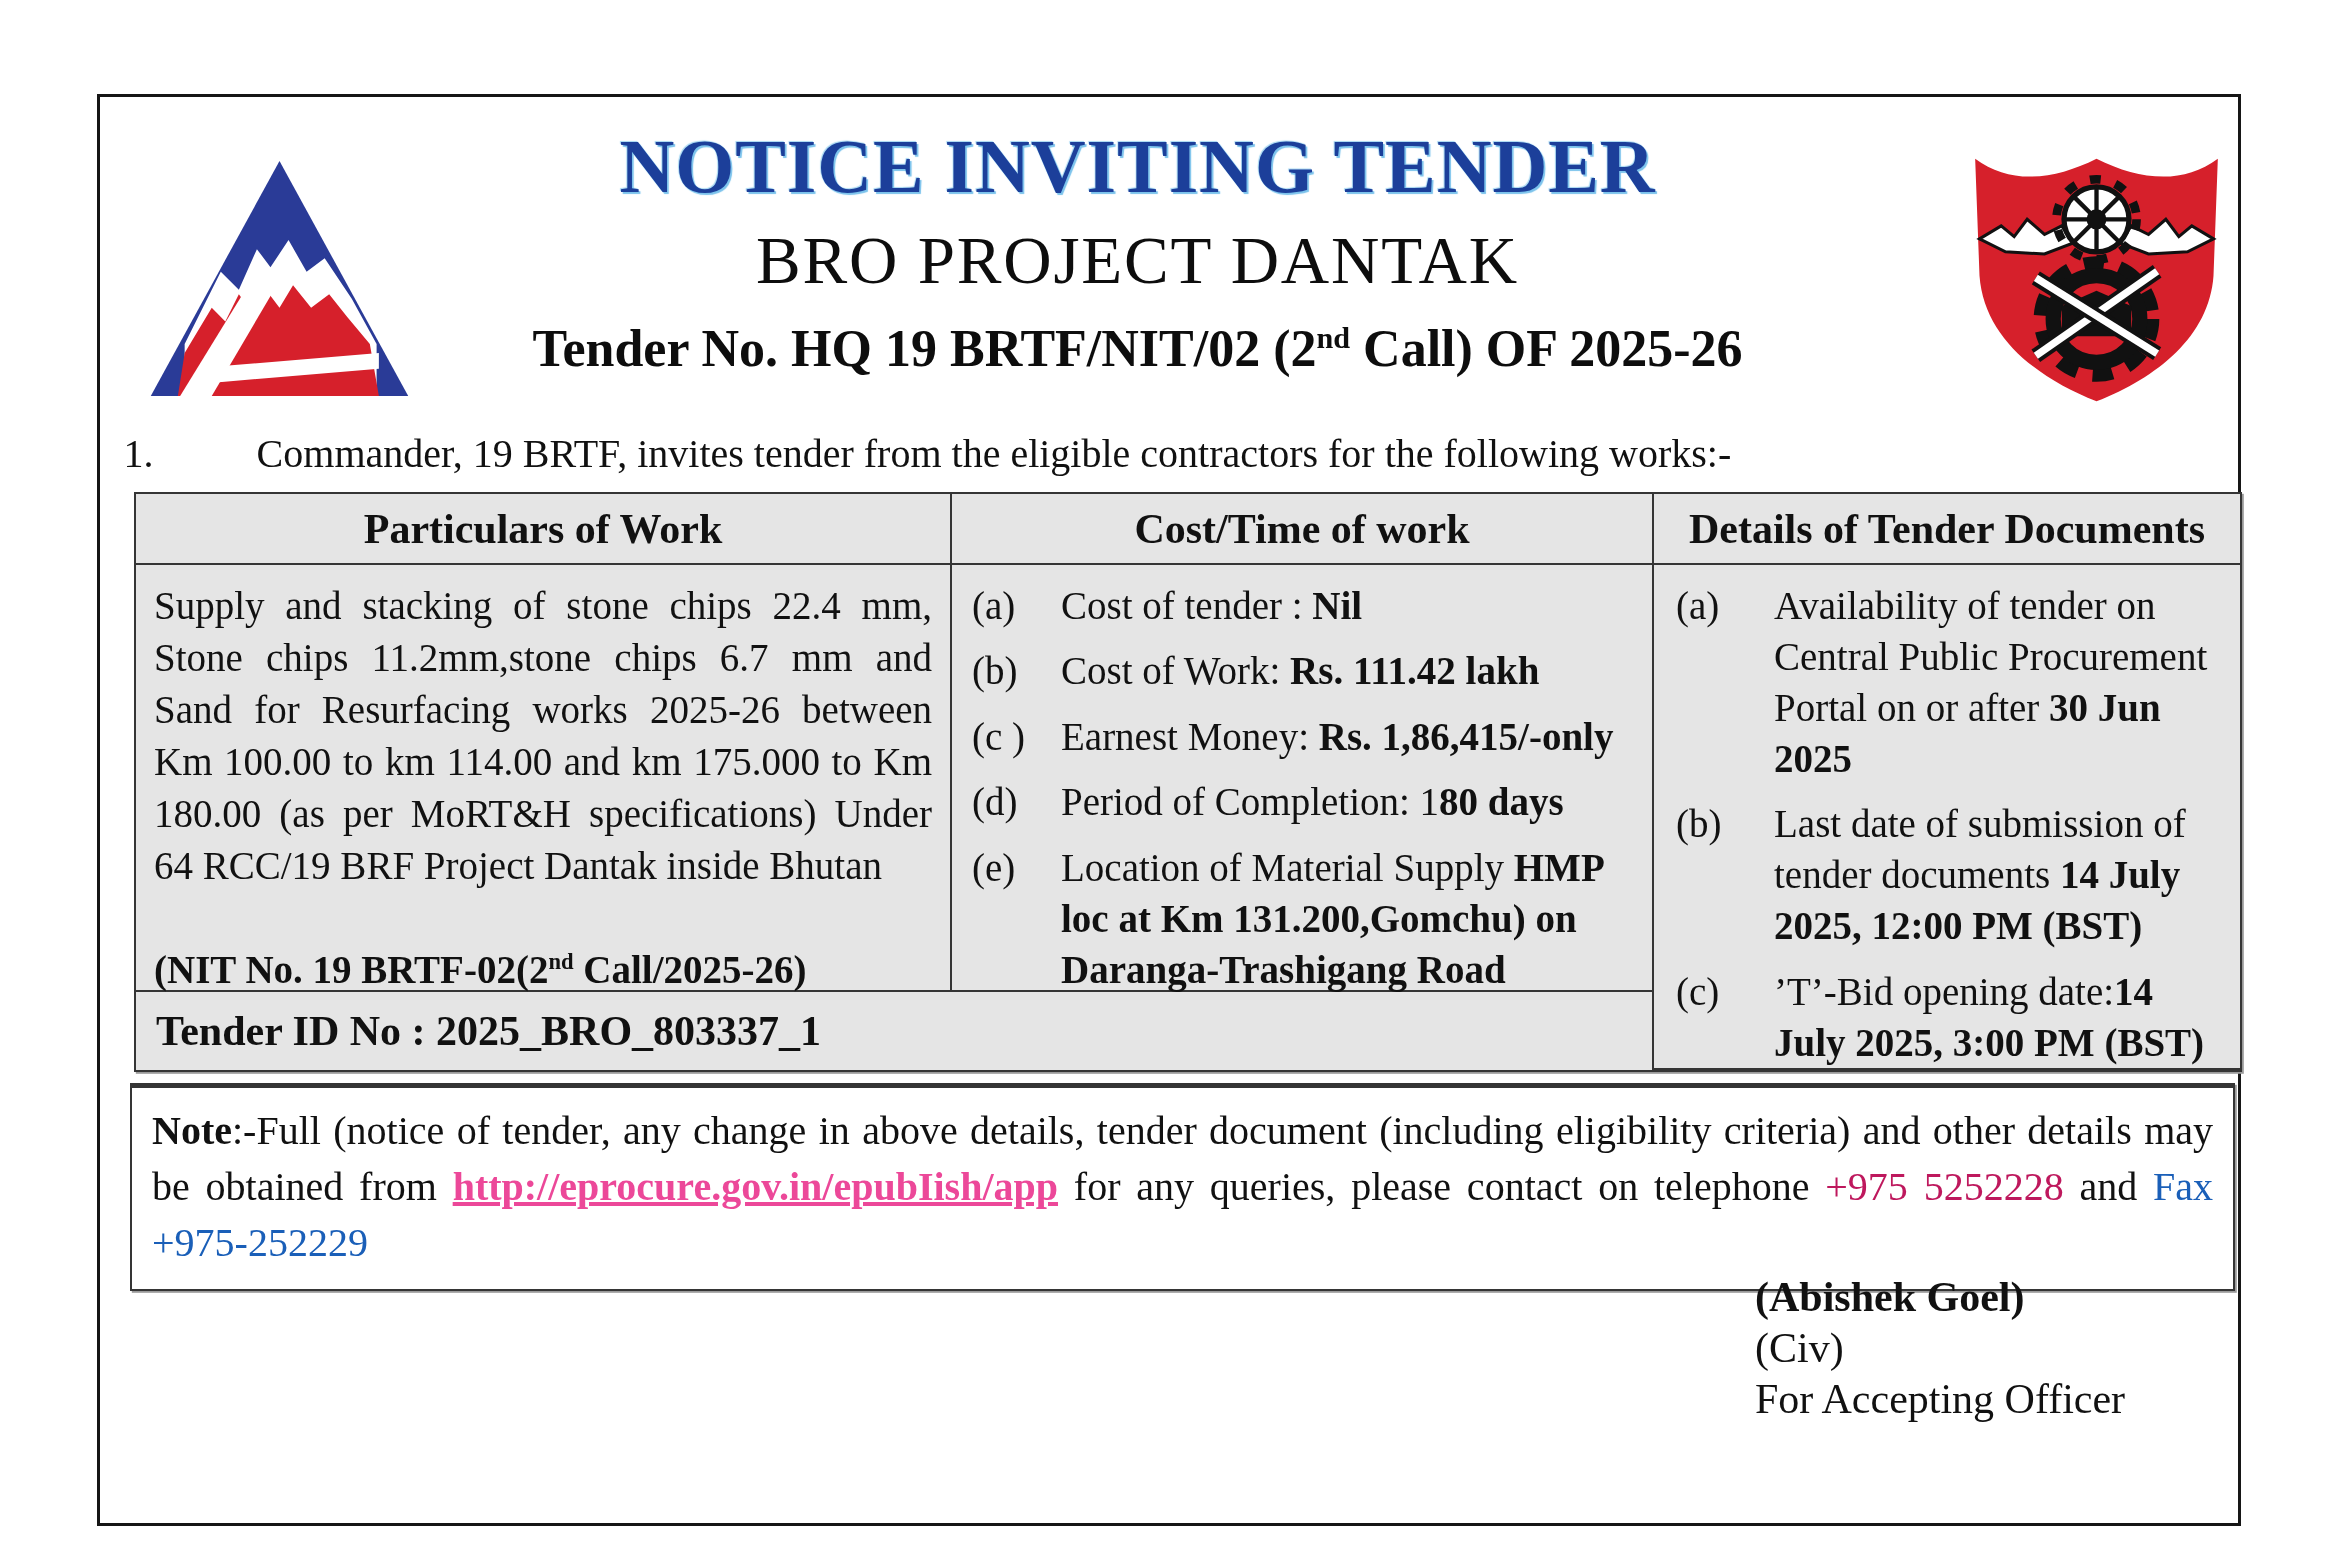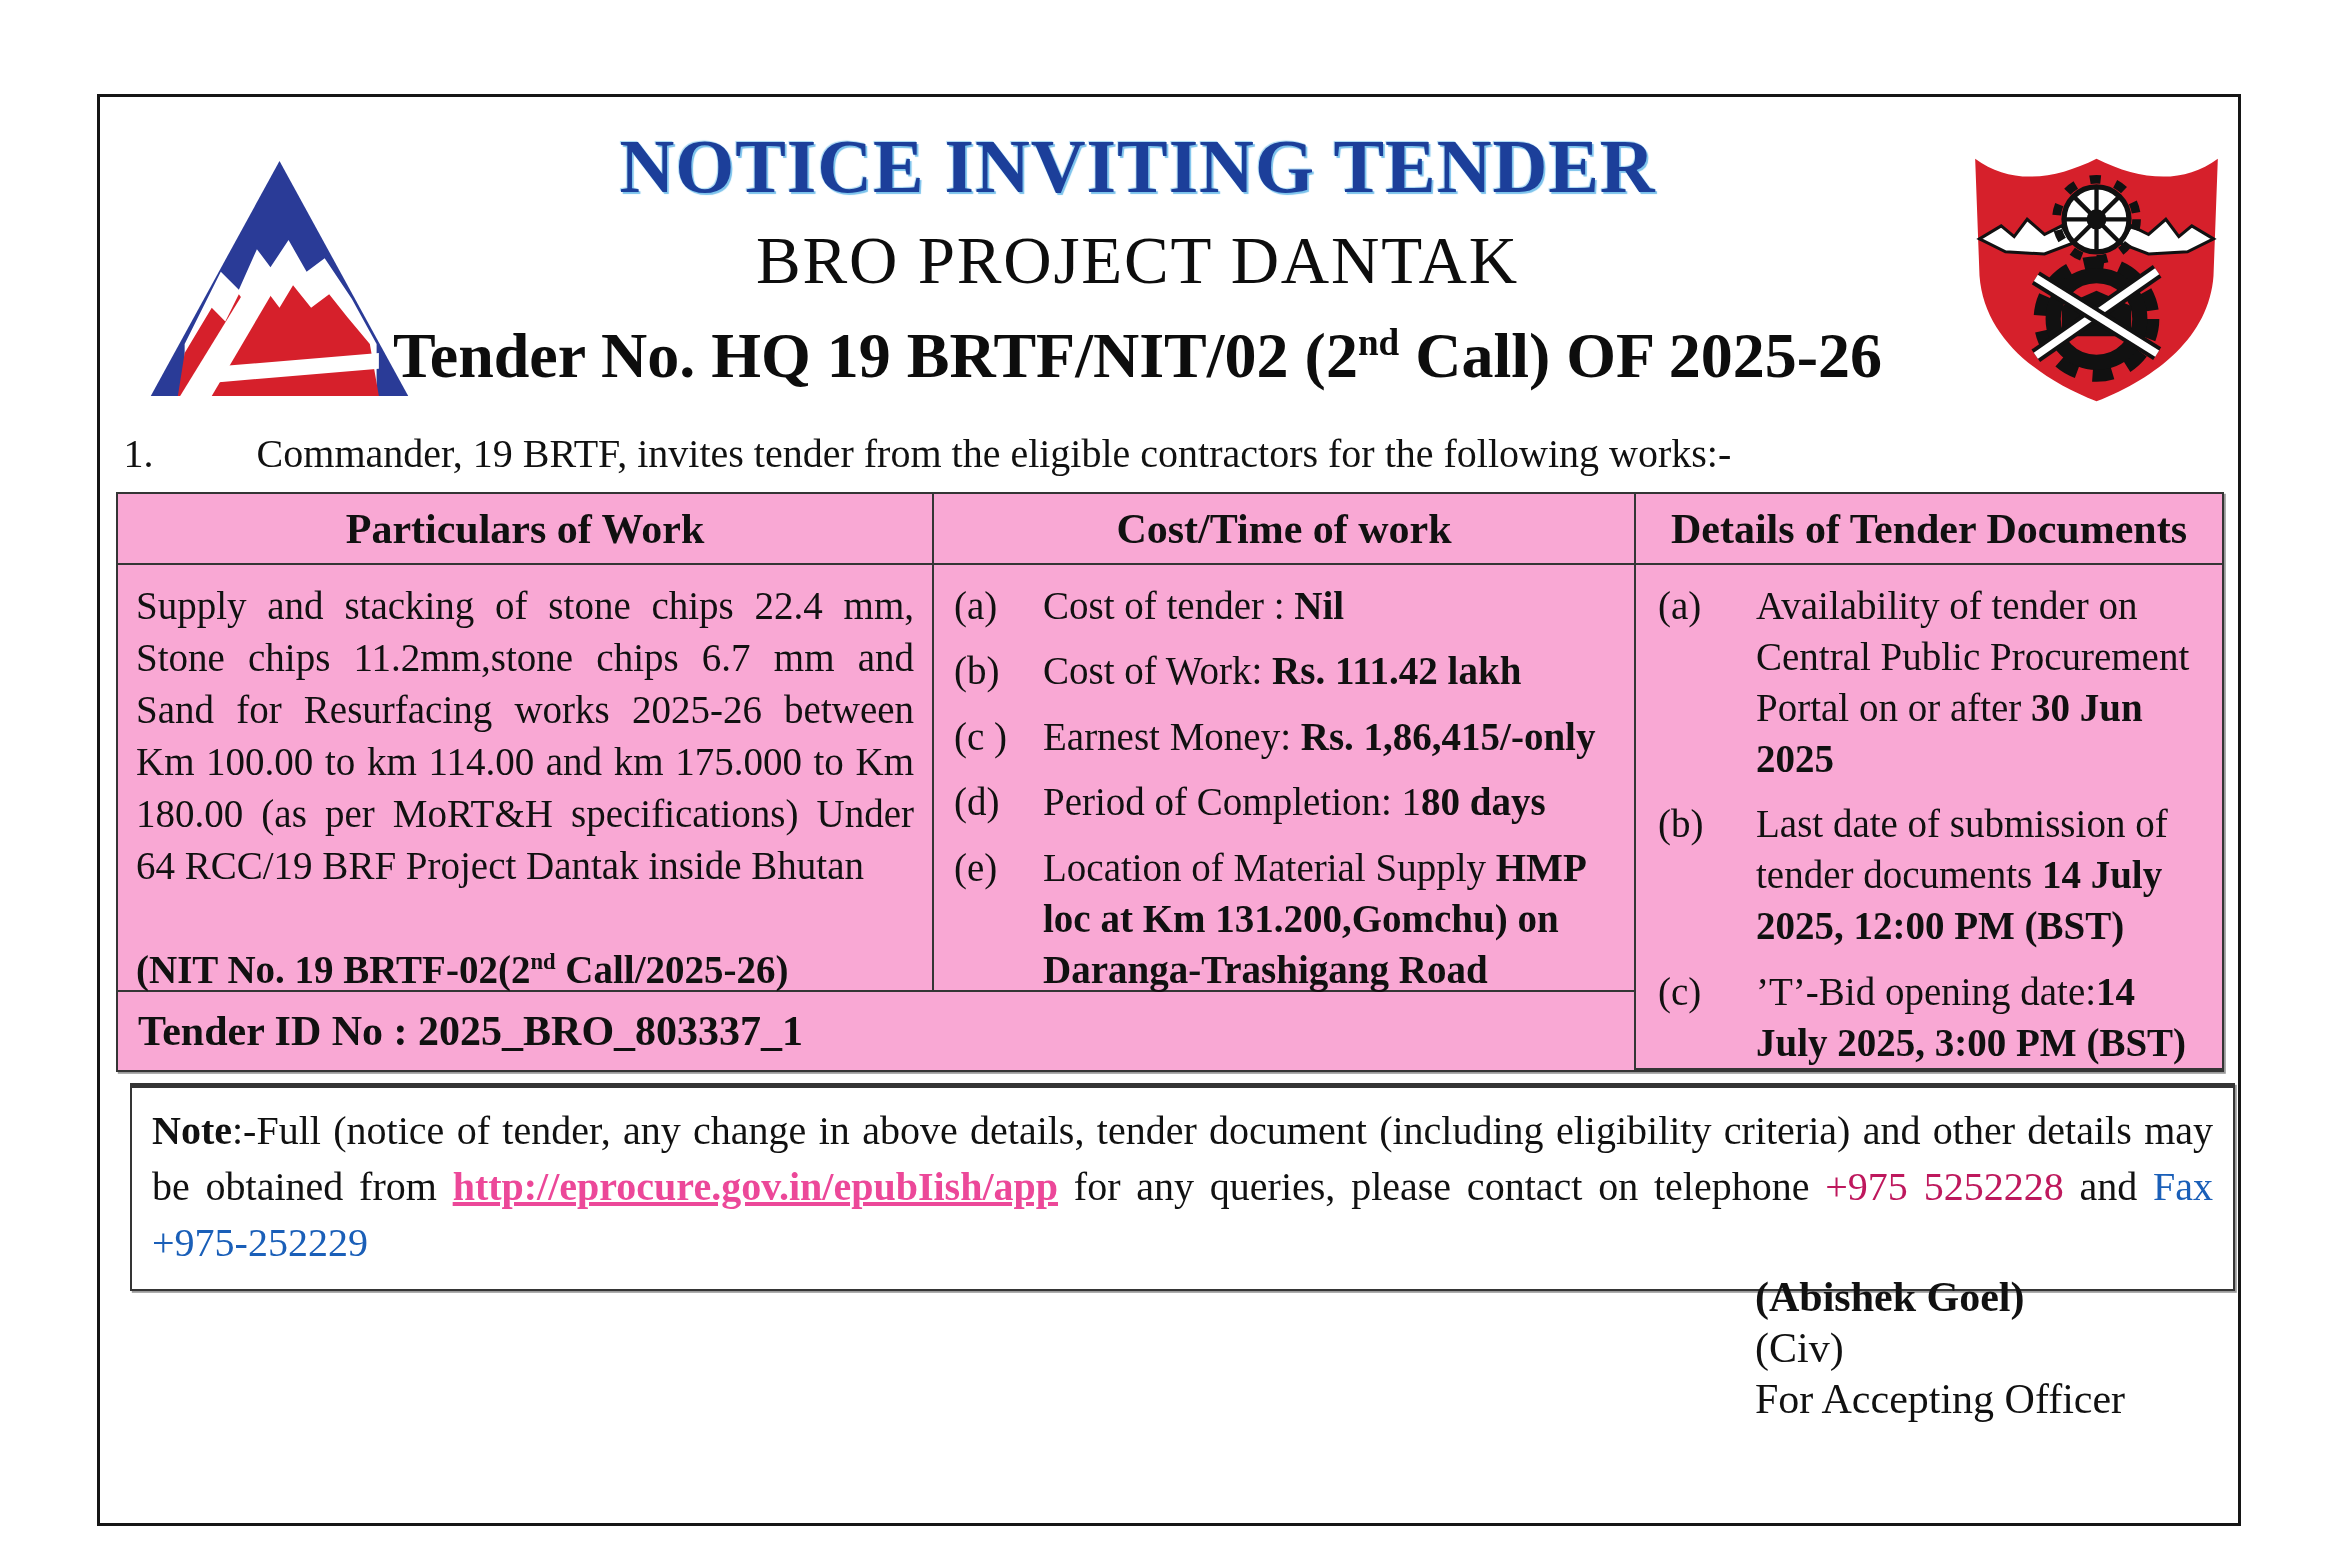--- a/index.html
+++ b/index.html
@@ -9,31 +9,31 @@
 
   
   .logo-left  { position:absolute; left:44px;  top:55px;  width:271px; height:253px; }
   .logo-right { position:absolute; left:1860px; top:40px; width:273px; height:273px; }
 
   
   .header-block { position:absolute; left:155px; right:218px; top:25.5px; text-align:center; }
   .nit-title { font-size:76px; font-weight:bold; color:#1c3f9a; letter-spacing:0.9px;
                text-shadow:1.8px 1.8px 0.9px #7cc3ec, -0.9px -0.9px 0.9px #a8d8f2; }
   .sub-title { font-size:67px; font-weight:normal; color:#0d0d0d; margin-top:12.7px; letter-spacing:1.8px; }
-  .tender-no { font-size:64px; font-weight:bold; color:#0d0d0d; margin-top:20px; }
+  .tender-no { font-size:52px; font-weight:bold; color:#0d0d0d; margin-top:20px; }
   sup.sm { font-size:58%; vertical-align:super; font-weight:bold; }
 
   
   .intro { position:absolute; left:23.6px; top:333px; font-size:40px; display:flex; }
   .intro-num { width:133px; }
 
   
-  .tender-table { position:absolute; left:16px; top:395px; display:grid;
+  .tender-table { position:absolute; left:34px; top:395px; display:grid;
                   grid-template-columns:816px 702px 586px; grid-template-rows:71px 427px 78px;
-                  border:2.7px solid #353535; box-shadow:1.8px 1.8px 0 #9a9a9a; background:#f9a8d4; }
+                  border:2.7px solid #353535; box-shadow:1.8px 1.8px 0 #9a9a9a; background:#e5e5e5; }
   .cell { border-right:2.7px solid #353535; border-bottom:2.7px solid #353535; }
   .cell.last-col { border-right:none; }
   .cell.last-row { border-bottom:none; }
   .th { display:flex; align-items:center; justify-content:center; font-weight:bold; font-size:42px; }
   .col1-body { grid-column:1; grid-row:2; padding:14.5px 18px 9px 18px; font-size:39px; line-height:52px; text-align:justify; }
   .nit-line { margin-top:44px; font-weight:bold; text-align:left; }
   .col2-body { grid-column:2; grid-row:2; padding:14.5px 11px 9px 20px; font-size:39px; line-height:51px; }
   .col3-body { grid-column:3; grid-row:2 / 4; padding:14.5px 9px 9px 22px; font-size:39px; line-height:51px; }
   .li { display:flex; margin-bottom:14.5px; }
   .li-label { flex:0 0 89px; }

